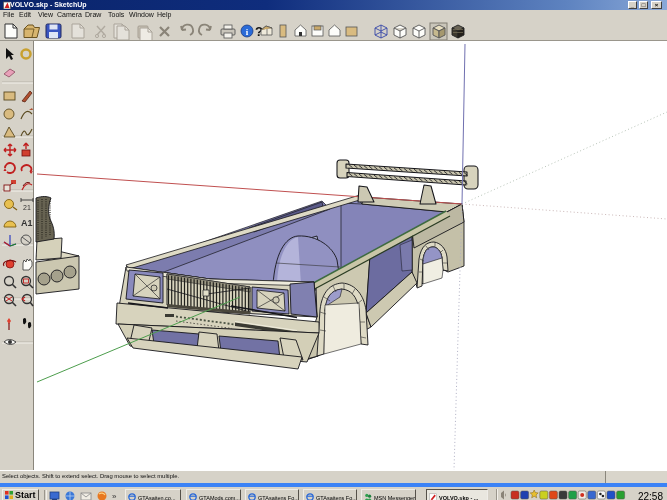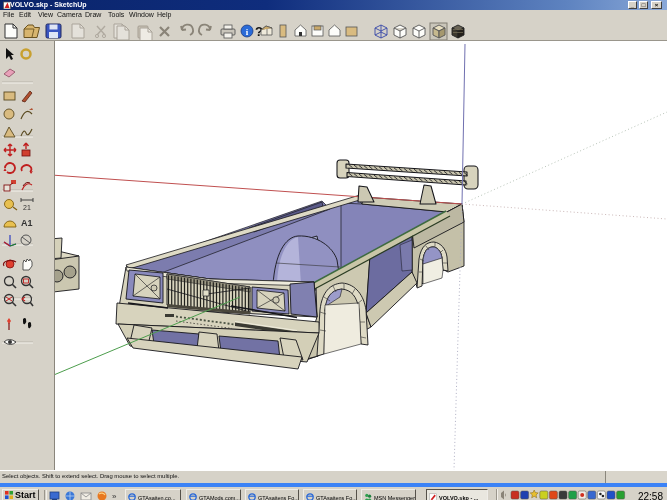--- a/index.html
+++ b/index.html
@@ -4,21 +4,21 @@
 *{margin:0;padding:0;box-sizing:border-box}
 html,body{width:667px;height:500px;overflow:hidden;font-family:"Liberation Sans",sans-serif;background:#fff}
 #stage{position:relative;width:667px;height:500px}
 .abs{position:absolute}
 #titlebar{left:0;top:0;width:667px;height:10px;background:linear-gradient(to right,#0a246a 0%,#0f2d7d 40%,#5e83c0 85%,#89a8d8 100%);color:#fff}
 #titlebar .ttl{position:absolute;left:10px;top:1px;font-size:7px;font-weight:bold;white-space:nowrap}
 .tbtn{position:absolute;top:1px;width:9px;height:8px;background:#d6d2c8;border:1px solid;border-color:#fff #404040 #404040 #fff;font-size:6px;line-height:6px;text-align:center;color:#000;font-weight:bold}
 #menubar{left:0;top:10px;width:667px;height:12px;background:#d6d2c8;font-size:7px;color:#111}
 #menubar span{position:absolute;top:1px}
 #toolbar{left:0;top:22px;width:667px;height:19px;background:#d6d2c8;border-bottom:1px solid #9a968c}
-#lefttb{left:0;top:41px;width:55px;height:429px;background:#d6d2c8;border-right:1px solid #8a867c}
+#lefttb{left:0;top:41px;width:34px;height:429px;background:#d6d2c8;border-right:1px solid #8a867c}
 #statusbar{left:0;top:470px;width:667px;height:13px;background:#d6d2c8;border-top:1px solid #fff;font-size:5.9px;color:#111}
 #statusbar .st{position:absolute;left:2px;top:2px;white-space:nowrap}
 #vcb{position:absolute;left:605px;top:0px;width:62px;height:13px;border-left:1px solid #8a867c;background:#d9d5cb}
 #taskbar{left:0;top:483px;width:667px;height:17px;background:#d6d2c8;border-top:4px solid #3b82f6}
 .tkb{position:absolute;top:2px;height:13px;background:#d6d2c8;border:1px solid;border-color:#efede8 #55514a #55514a #efede8;font-size:5.5px;color:#000;white-space:nowrap;overflow:hidden;padding:2.5px 2px 0 2px}
 .tkb .ie{display:inline-block;width:8px;height:8px;vertical-align:-1px;margin-right:2px}
 #clock{position:absolute;right:4px;top:4px;font-size:10px;color:#000}
 svg{display:block}
 </style></head>
 <body>

